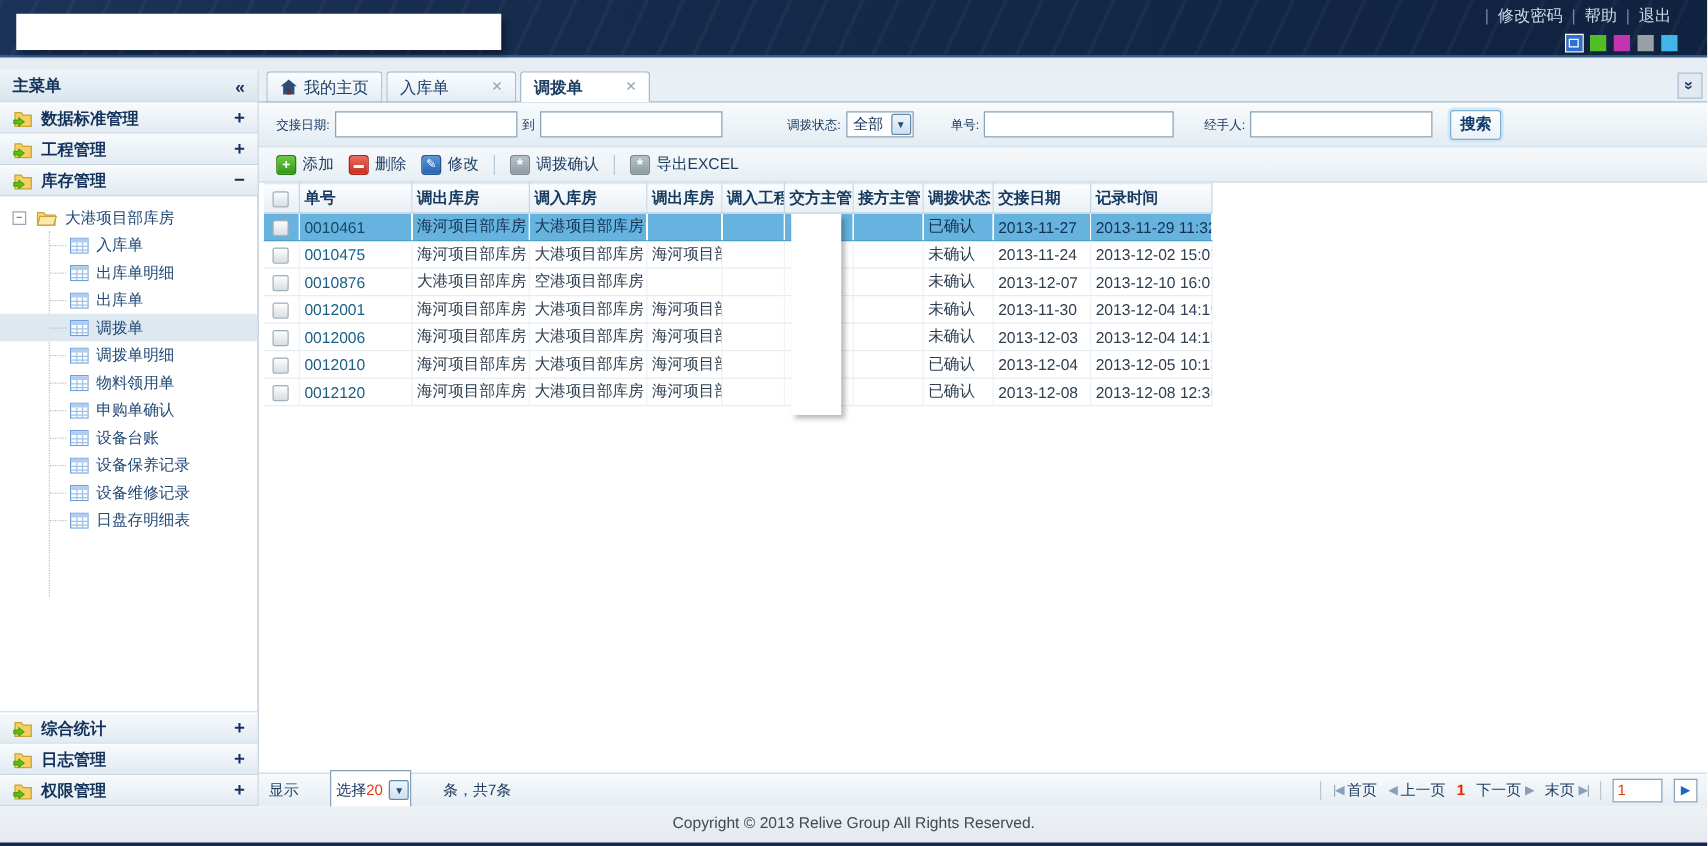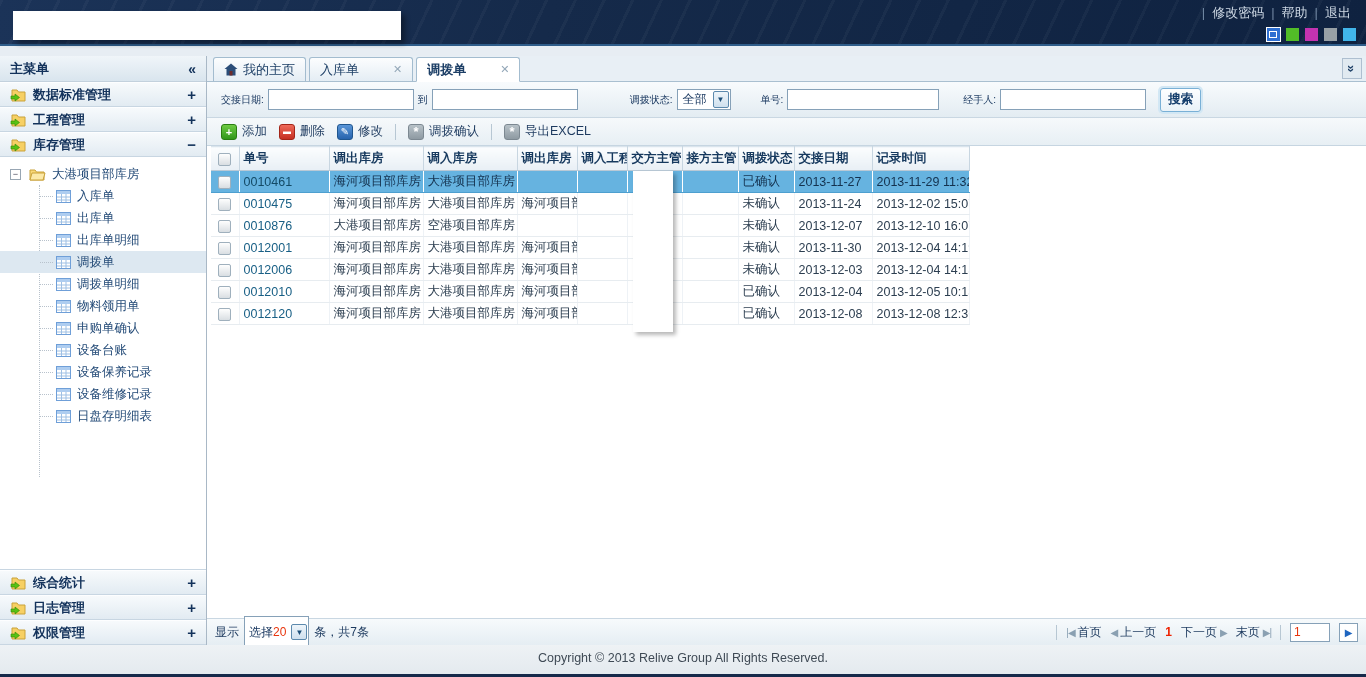--- a/index.html
+++ b/index.html
@@ -5,21 +5,21 @@
 * { margin:0; padding:0; box-sizing:border-box; }
 body { font-family:"Liberation Sans","DejaVu Sans",sans-serif; }
 #app { position:relative; width:1366px; height:677px; background:#fff; overflow:hidden; font-size:12px; color:#2c3e50; }
 
 
 .topbar { position:relative; height:46px; background:
   repeating-linear-gradient(115deg, rgba(255,255,255,0.035) 0 3px, rgba(255,255,255,0) 3px 26px),
   linear-gradient(100deg,#1b3358 0%, #152a4a 40%, #0f2240 100%);
   border-bottom:2px solid #2f5d8a; }
 .logo-mask { position:absolute; left:13px; top:11px; width:388px; height:29px; background:#fff; box-shadow:4px 4px 5px rgba(0,0,0,0.35); }
-.top-right { position:absolute; right:10px; top:4px; text-align:right; }
+.top-right { position:absolute; right:24px; top:4px; text-align:right; }
 .top-links { color:#cdd8e4; font-size:13px; }
 .top-links a { color:#cdd8e4; text-decoration:none; margin:0 5px; cursor:pointer; }
 .top-links .sep { color:#7288a3; margin:0 2px; }
 .swatches { margin-top:6px; display:flex; gap:6px; justify-content:flex-end; }
 .swatch { width:13px; height:13px; display:inline-block; cursor:pointer; }
 .swatch.selected { outline:1px solid #fff; position:relative; }
 .swatch.selected::after { content:""; position:absolute; left:2px; top:3px; width:6px; height:5px; border:1px solid #fff; }
 
 
 .strip { height:10px; background:#e7edf3; }
@@ -86,21 +86,21 @@
 .dg .c-check { text-align:center; }
 .dg td.c-orderno { color:#185f85; }
 .dg tr.selected td { background:#66b3e0; border-right:1px solid rgba(255,255,255,0.45); border-bottom:1px solid #4d9fcf; color:#14324f; }
 .dg tr.selected td.c-orderno { color:#134a66; }
 .cbx { width:13px; height:13px; border:1px solid #9fb0bd; border-radius:2px; background:linear-gradient(#fefefe,#d9dee2); display:inline-block; vertical-align:middle; cursor:pointer; }
 .redaction { position:absolute; background:#fff; box-shadow:3px 3px 4px rgba(0,0,0,0.28); }
 
 .filler { flex:1; }
 
 
-.pagerbar { height:27px; display:flex; align-items:center; background:linear-gradient(#f7fafc,#e5edf3); border-top:1px solid #c9d7e2; padding:0 8px; color:#1d3a5f; }
+.pagerbar { height:27px; display:flex; align-items:center; background:linear-gradient(#f7fafc,#e5edf3); border-top:1px solid #c9d7e2; padding:0 8px; color:#1d3a5f;gap:20px; }
 .pg-sel { height:32px; border:1px solid #86a1b8; background:#fff; display:inline-flex; align-items:center; margin:0 5px; cursor:pointer; }
 .pg-sel .val { padding:0 4px; color:#13325b; }
 .pg-sel .num { color:#e8340c; }
 .pg-right { margin-left:auto; display:flex; align-items:center; gap:9px; }
 .pg-item { display:flex; align-items:center; gap:3px; cursor:pointer; color:#1d3a5f; }
 .pg-arrow { color:#8aa0b2; font-size:10px; letter-spacing:-1px; }
 .pg-cur { color:#ee2200; font-weight:bold; }
 .pg-sep { width:1px; height:15px; background:#b7c7d3; }
 .pg-input { width:40px; height:19px; border:1px solid #86a1b8; padding:0 3px; color:#e8340c; font-size:12px; }
 .pg-go { width:19px; height:19px; border:1px solid #86a1b8; background:#fff; color:#1f66c0; font-size:10px; display:flex; align-items:center; justify-content:center; cursor:pointer; }
@@ -187,32 +187,32 @@
           </div>
           <div class="tree-item">
             <svg width="15" height="13" viewBox="0 0 15 13">
               <rect x="0.5" y="0.5" width="14" height="12" fill="#fff" stroke="#6f9fd8"></rect>
               <rect x="1" y="1" width="13" height="3" fill="#aecdf0"></rect>
               <line x1="1" y1="7" x2="14" y2="7" stroke="#9fc0e4"></line>
               <line x1="1" y1="10" x2="14" y2="10" stroke="#9fc0e4"></line>
               <line x1="5.5" y1="4" x2="5.5" y2="12" stroke="#9fc0e4"></line>
               <line x1="10" y1="4" x2="10" y2="12" stroke="#9fc0e4"></line>
             </svg>
+            <span class="lbl">出库单明细</span>
+          </div>
+          <div class="tree-item">
+            <svg width="15" height="13" viewBox="0 0 15 13">
+              <rect x="0.5" y="0.5" width="14" height="12" fill="#fff" stroke="#6f9fd8"></rect>
+              <rect x="1" y="1" width="13" height="3" fill="#aecdf0"></rect>
+              <line x1="1" y1="7" x2="14" y2="7" stroke="#9fc0e4"></line>
+              <line x1="1" y1="10" x2="14" y2="10" stroke="#9fc0e4"></line>
+              <line x1="5.5" y1="4" x2="5.5" y2="12" stroke="#9fc0e4"></line>
+              <line x1="10" y1="4" x2="10" y2="12" stroke="#9fc0e4"></line>
+            </svg>
             <span class="lbl">出库单</span>
-          </div>
-          <div class="tree-item">
-            <svg width="15" height="13" viewBox="0 0 15 13">
-              <rect x="0.5" y="0.5" width="14" height="12" fill="#fff" stroke="#6f9fd8"></rect>
-              <rect x="1" y="1" width="13" height="3" fill="#aecdf0"></rect>
-              <line x1="1" y1="7" x2="14" y2="7" stroke="#9fc0e4"></line>
-              <line x1="1" y1="10" x2="14" y2="10" stroke="#9fc0e4"></line>
-              <line x1="5.5" y1="4" x2="5.5" y2="12" stroke="#9fc0e4"></line>
-              <line x1="10" y1="4" x2="10" y2="12" stroke="#9fc0e4"></line>
-            </svg>
-            <span class="lbl">出库单明细</span>
           </div>
           <div class="tree-item selected">
             <svg width="15" height="13" viewBox="0 0 15 13">
               <rect x="0.5" y="0.5" width="14" height="12" fill="#fff" stroke="#6f9fd8"></rect>
               <rect x="1" y="1" width="13" height="3" fill="#aecdf0"></rect>
               <line x1="1" y1="7" x2="14" y2="7" stroke="#9fc0e4"></line>
               <line x1="1" y1="10" x2="14" y2="10" stroke="#9fc0e4"></line>
               <line x1="5.5" y1="4" x2="5.5" y2="12" stroke="#9fc0e4"></line>
               <line x1="10" y1="4" x2="10" y2="12" stroke="#9fc0e4"></line>
             </svg>

